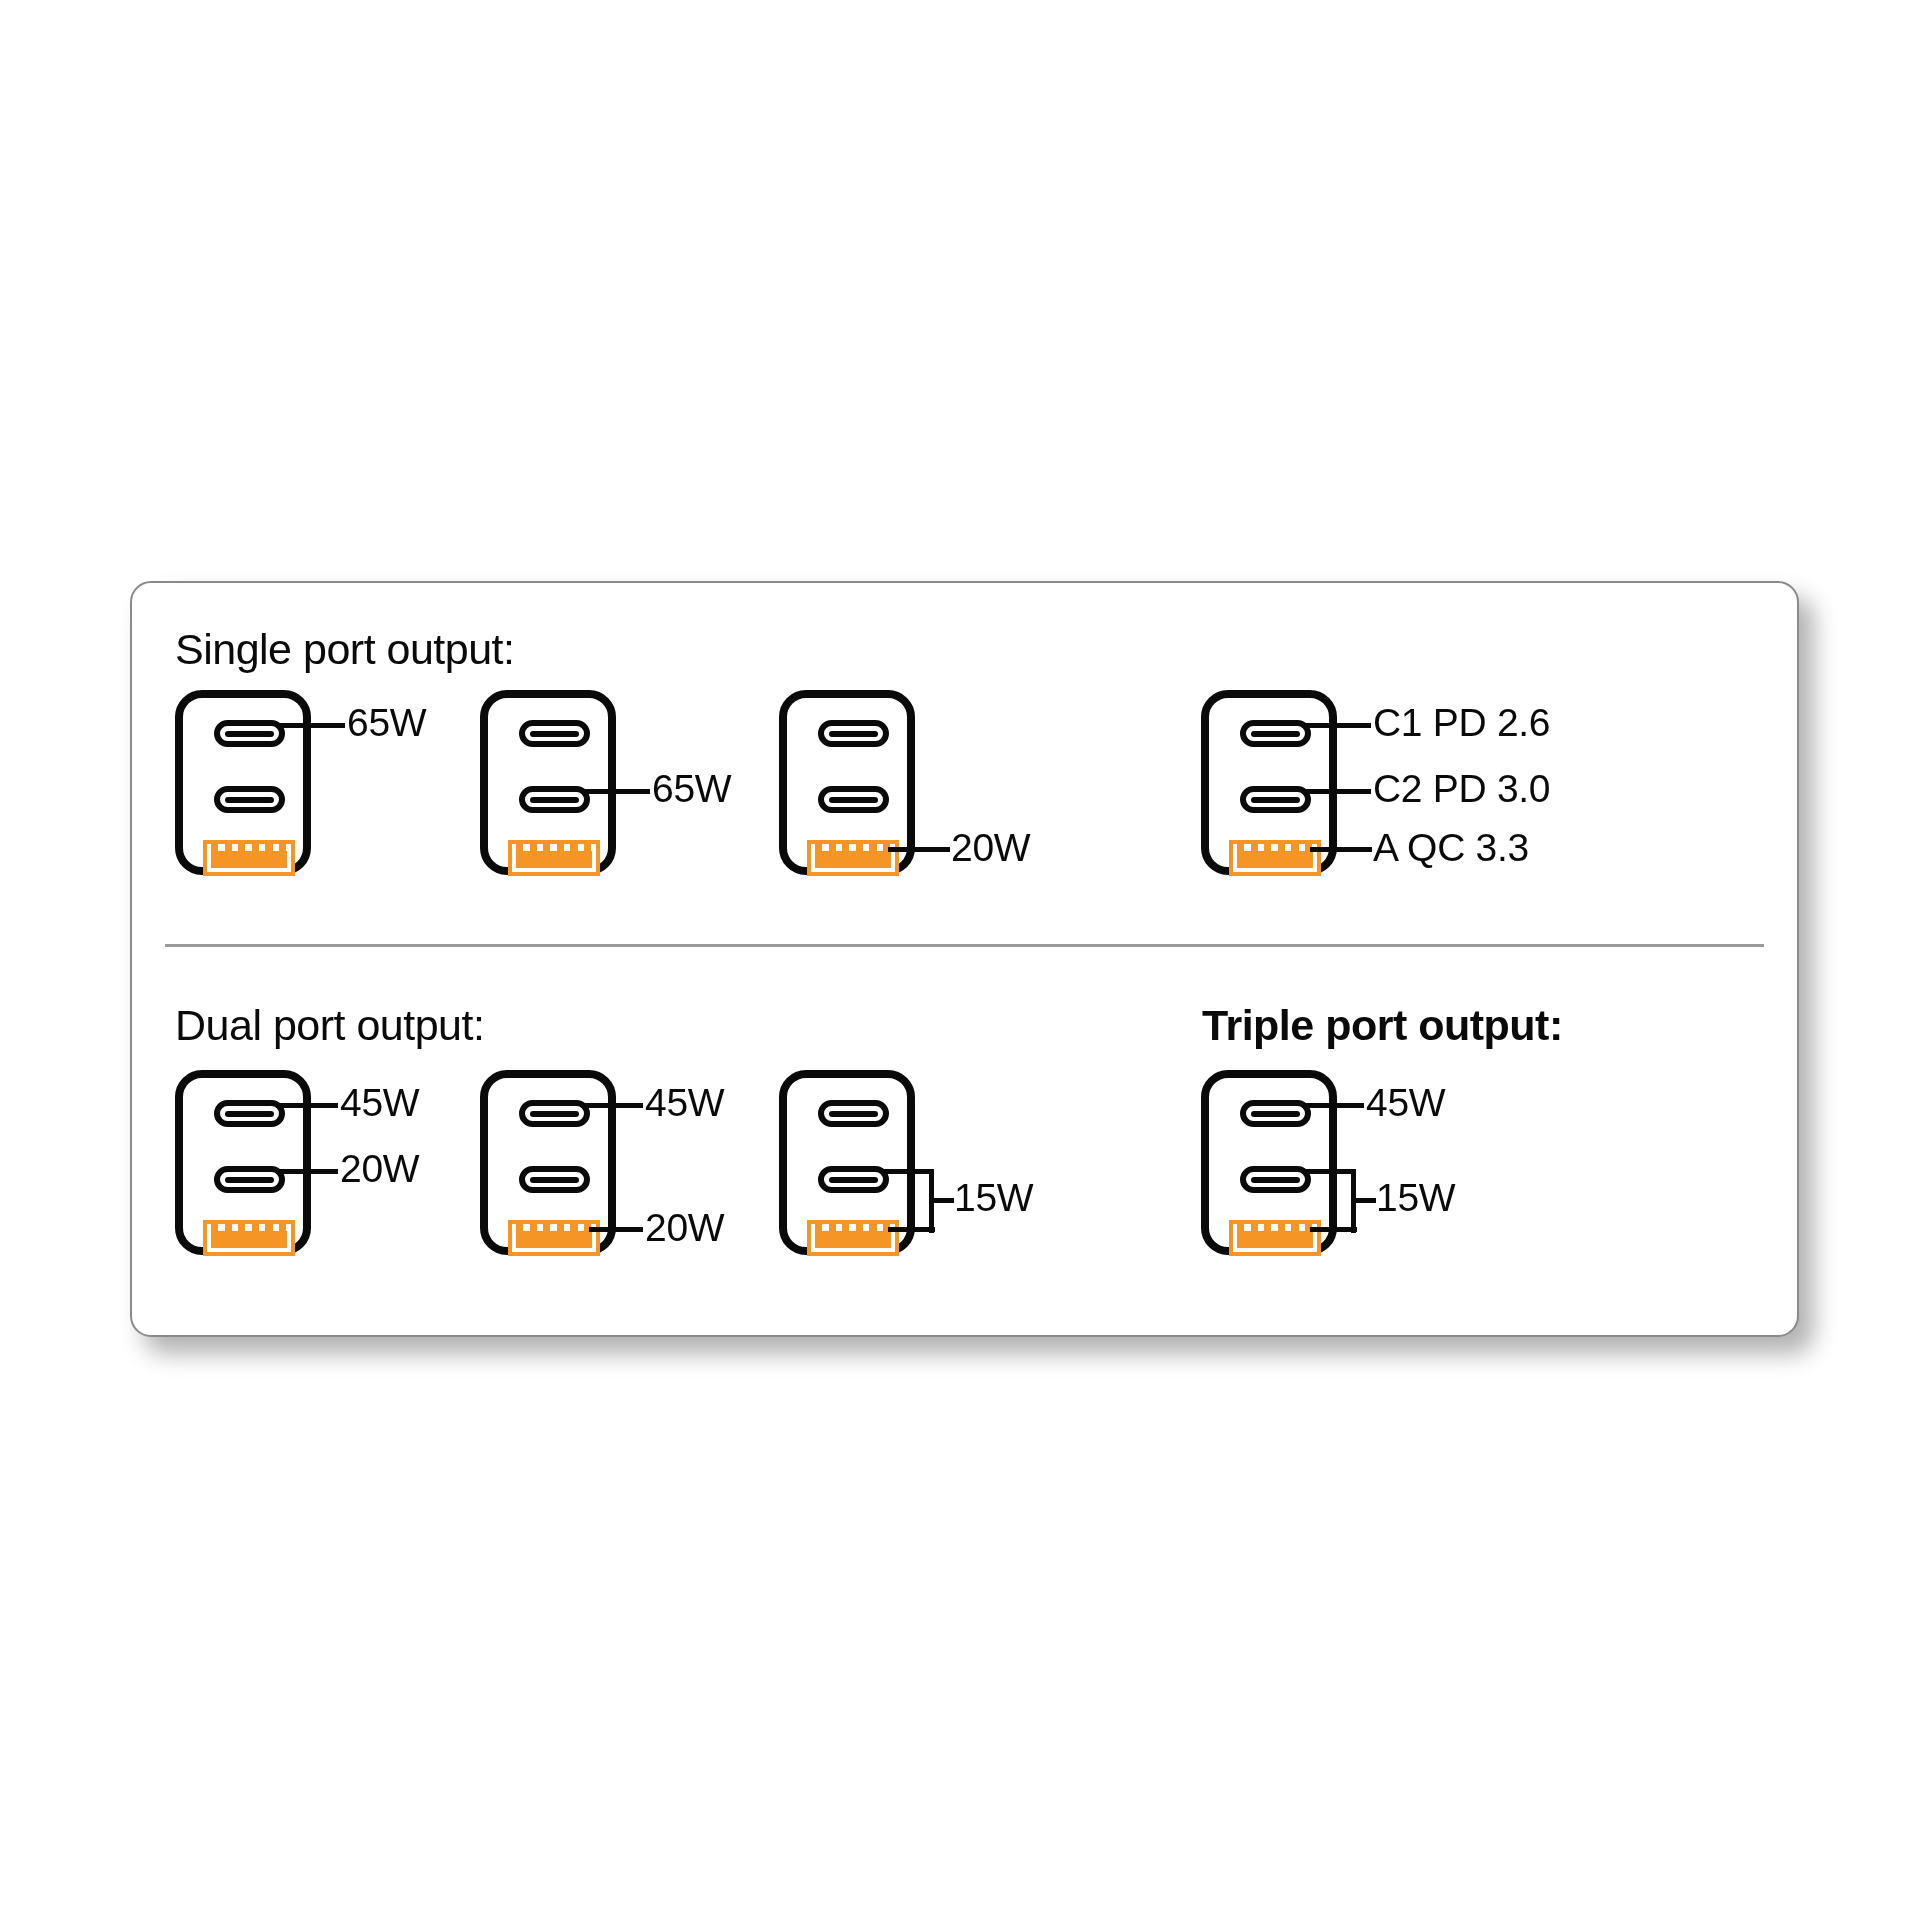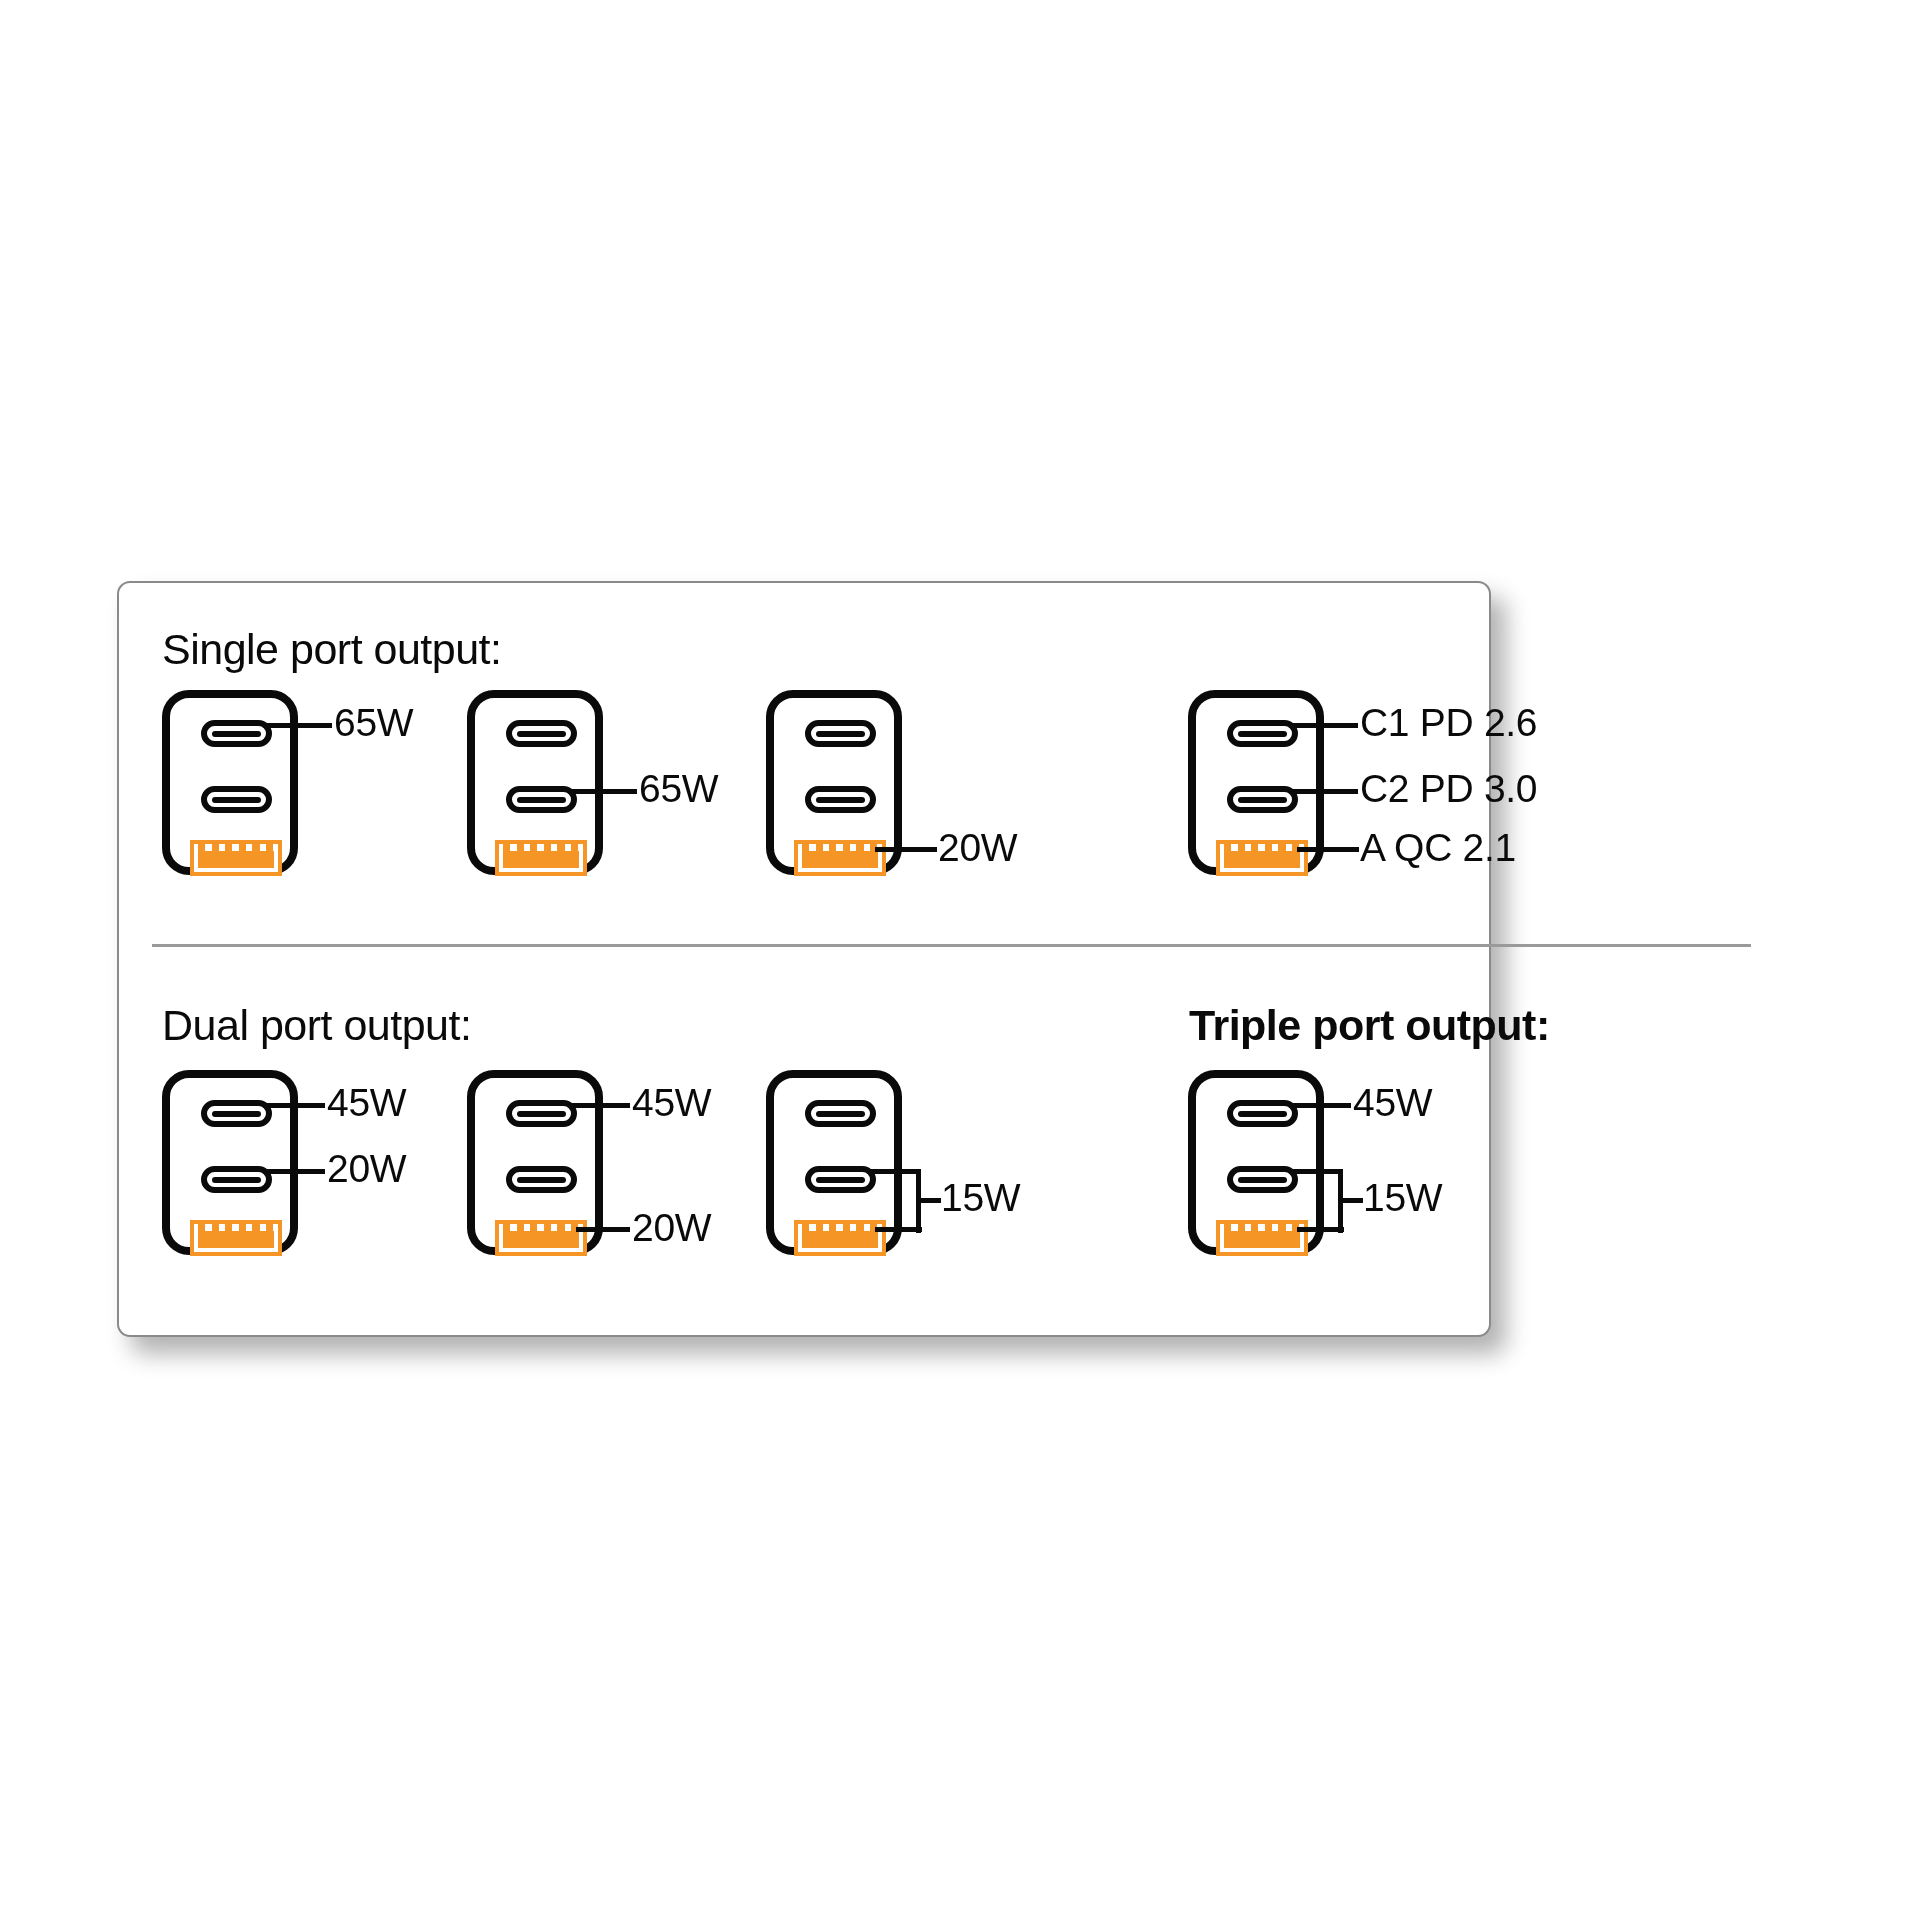--- a/index.html
+++ b/index.html
@@ -11,28 +11,28 @@
     width: 1923px;
     height: 1923px;
     font-family: "Liberation Sans", sans-serif;
     position: relative;
     overflow: hidden;
   }
 
   
   #spec-card {
     position: absolute;
-    left: 117px;
+    left: 130px;
     top: 581px;
-    width: 1374px;
+    width: 1669px;
     height: 756px;
     box-sizing: border-box;
     background: #ffffff;
     border: 2.7px solid #8a8a8a;
-    border-radius: 13px;
+    border-radius: 21px;
     box-shadow: 14.5px 16.3px 23.5px rgba(0,0,0,0.30);
   }
 
   .section {
     position: absolute;
     left: 0;
     top: 0;
     width: 100%;
     height: 100%;
   }
@@ -220,21 +220,21 @@
             <div class="a-teeth"></div>
         </div>
       </div>
       <div class="leader" style="left:101px; top:33px; width:69px;"></div>
       <div class="leader-label" style="left:172px; top:12.7px;">C1 PD 2.6</div>
 
       <div class="leader" style="left:101px; top:99px; width:69px;"></div>
       <div class="leader-label" style="left:172px; top:79px;text-align:right;">C2 PD 3.0</div>
 
       <div class="leader" style="left:109px; top:157px; width:62px;"></div>
-      <div class="leader-label" style="left:172px; top:138px;">A QC 2.1</div>
+      <div class="leader-label" style="left:172px; top:138px;">A QC 3.3</div>
     </div>
   </div>
 
   <div id="divider"></div>
 
   <div class="section">
 
     <div class="section-title" id="title-dual">Dual port output:</div>
 
     <div class="charger-unit" style="left:43px; top:487px;">

